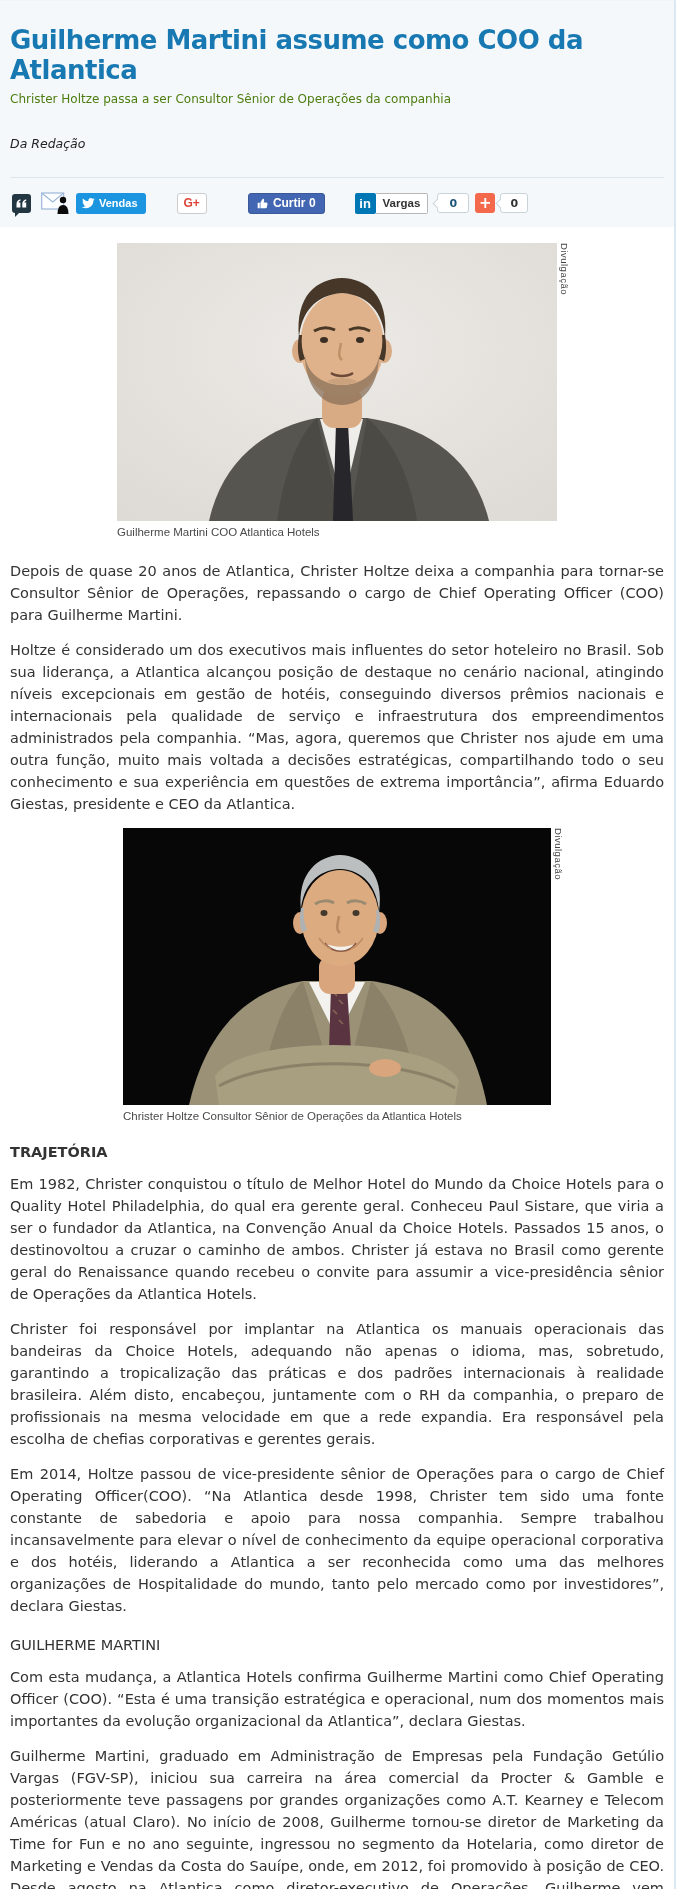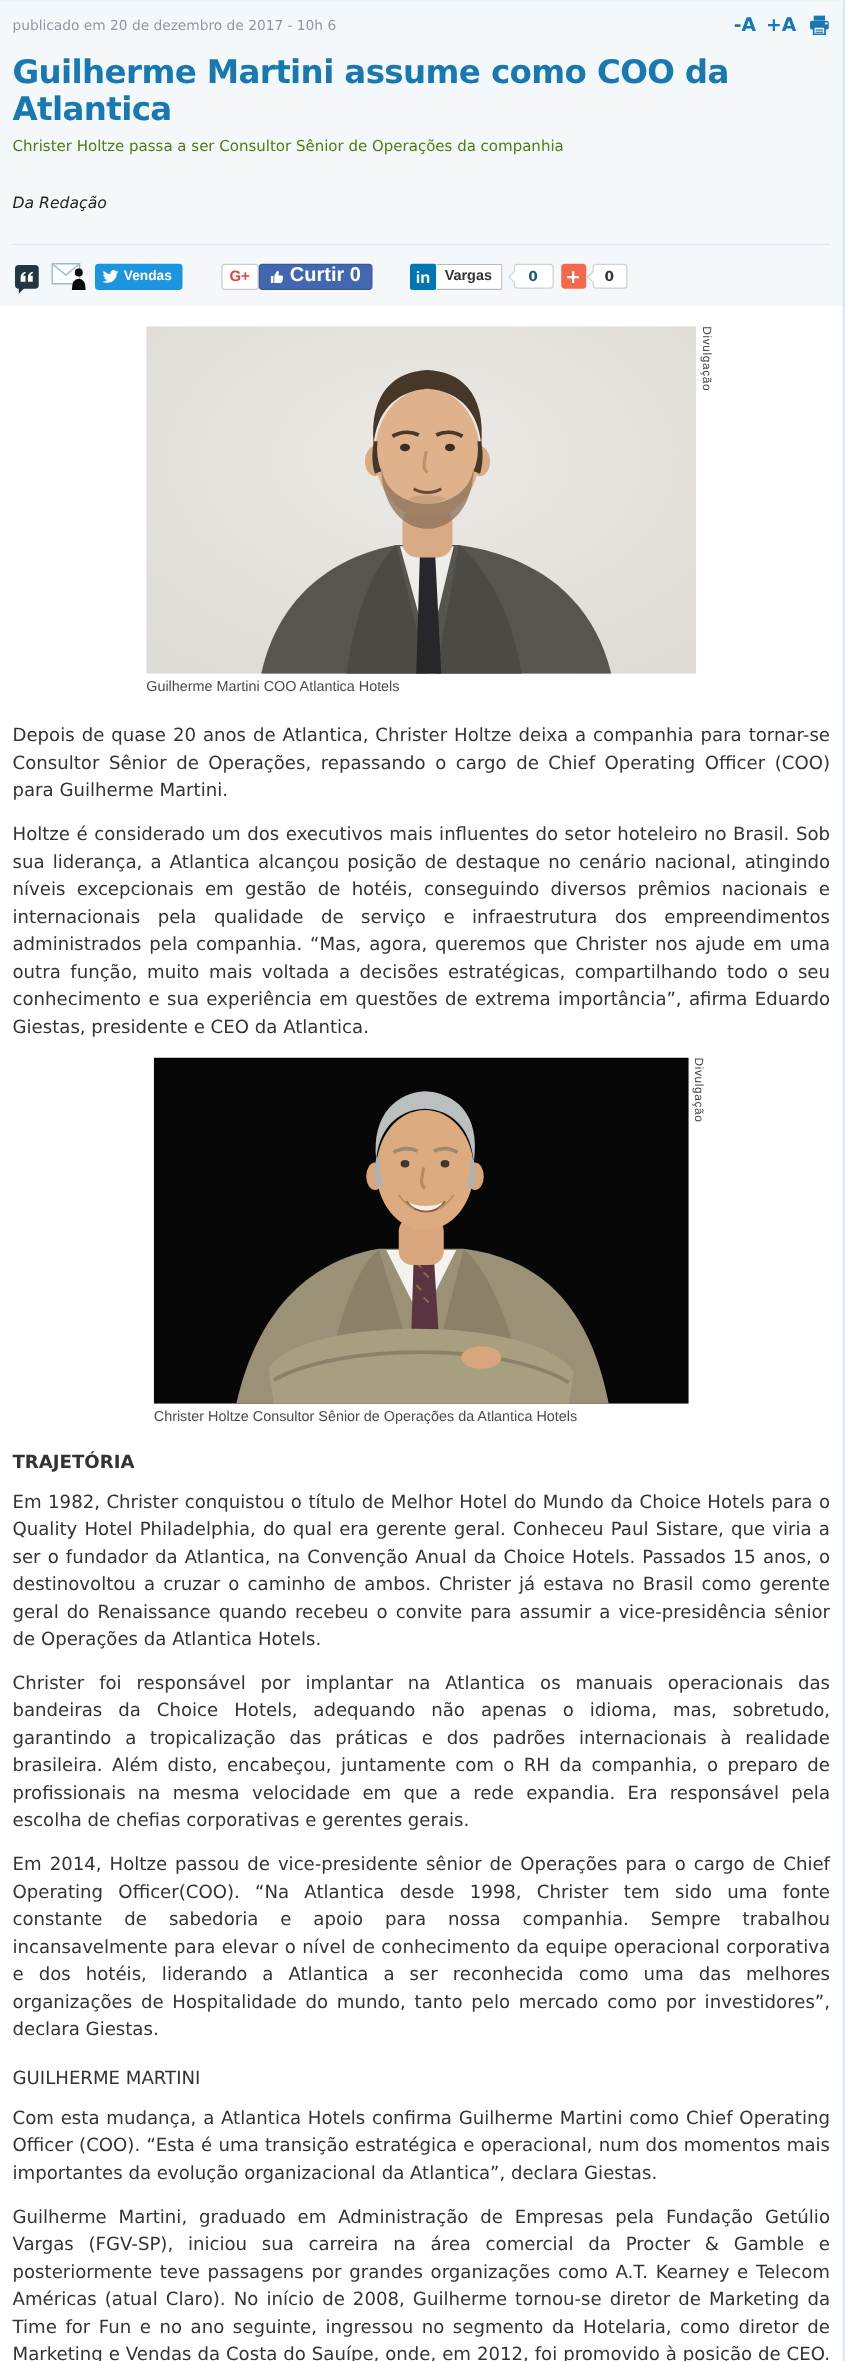--- a/index.html
+++ b/index.html
@@ -25,22 +25,22 @@
   .quote-btn { position:relative; width:19px; height:19px; background:#223742; border-radius:3px;
     display:flex; align-items:center; justify-content:center; margin-left:2px; cursor:pointer; }
   .quote-btn::after { content:""; position:absolute; left:3px; bottom:-4px; border-left:5px solid #223742;
     border-bottom:5px solid transparent; }
   .mail-btn { position:relative; margin-left:10px; cursor:pointer; width:28px; height:22px; }
   .tweet-btn { margin-left:7px; background:#1b95e0; color:#fff; border:none; border-radius:3px;
     height:21px; padding:0 8px 0 6px; display:flex; align-items:center; gap:4px;
     font-size:11px; font-weight:bold; font-family:"Liberation Sans", sans-serif; cursor:pointer; }
   .gplus-btn { margin-left:31px; background:#fff; border:1px solid #ccc; border-radius:3px; height:21px;
     padding:0 6px; color:#db4437; font-weight:bold; font-size:12px; display:flex; align-items:center; cursor:pointer; }
-  .curtir-btn { background:#4266b2; border:1px solid #3b5998; border-radius:3px; height:21px;
-    padding:0 8px; color:#fff; font-size:16px; font-weight:bold; font-family:"Liberation Sans", sans-serif;
+  .curtir-btn { margin-left:41px; background:#4266b2; border:1px solid #3b5998; border-radius:3px; height:21px;
+    padding:0 8px; color:#fff; font-size:12px; font-weight:bold; font-family:"Liberation Sans", sans-serif;
     display:flex; align-items:center; gap:5px; cursor:pointer; }
   .li-group { margin-left:30px; display:flex; align-items:flex-end; cursor:pointer; }
   .li-icon { width:21px; height:21px; background:#0077b5; border-radius:2px; color:#fff; font-weight:bold;
     font-size:13px; display:flex; align-items:center; justify-content:center; font-family:"Liberation Sans", sans-serif; }
   .li-share { height:21px; background:#fff; border:1px solid #b7b7b7; border-left:none; border-radius:0 2px 2px 0;
     padding:0 7px; font-size:11.5px; font-weight:bold; color:#333; display:flex; align-items:center;
     font-family:"Liberation Sans", sans-serif; }
   .count-bubble { position:relative; margin-left:9px; min-width:32px; height:20px; background:#fff;
     border:1px solid #c9d3da; border-radius:3px; display:flex; align-items:center; justify-content:center;
     font-size:11px; font-weight:bold; color:#20557a; }
@@ -59,37 +59,20 @@
   .article p { font-size:14.5px; line-height:22px; text-align:justify; margin-bottom:13px; color:#333; }
   .sec-heading { font-size:14.5px; margin:20px 0 13px 0; color:#333; font-weight:bold; }
   .sec-heading.plain { font-weight:normal; }
 </style>
 </head>
 <body>
 
 <div class="page">
 
   <div class="header-zone">
-    <div class="meta-row">
-      <span class="published">publicado em 20 de dezembro de 2017 - 10h 6</span>
-      <span class="font-controls">
-        <a class="font-btn">-A</a>
-        <a class="font-btn">+A</a>
-        <span class="print-btn">
-          <svg width="17" height="16" viewBox="0 0 17 16">
-            <rect x="4" y="0.5" width="9" height="4" fill="#1879b2"></rect>
-            <rect x="1" y="4.5" width="15" height="7" rx="1.5" fill="#1879b2"></rect>
-            <rect x="13" y="6" width="2" height="1.5" fill="#fff"></rect>
-            <rect x="4" y="9.5" width="9" height="6" fill="#fff" stroke="#1879b2" stroke-width="1.4"></rect>
-            <rect x="5.5" y="11.5" width="6" height="1" fill="#1879b2"></rect>
-            <rect x="5.5" y="13.3" width="6" height="1" fill="#1879b2"></rect>
-          </svg>
-        </span>
-      </span>
-    </div>
     <h1 class="title">Guilherme Martini assume como COO da Atlantica</h1>
     <div class="subtitle">Christer Holtze passa a ser Consultor Sênior de Operações da companhia</div>
     <div class="byline">Da Redação</div>
     <hr class="divider">
 
     <div class="share-row">
       <span class="quote-btn">
         <svg width="11" height="9" viewBox="0 0 11 9">
           <path d="M0.5,5.2 Q0.5,1.2 4.3,0.3 L4.6,1.4 Q2.6,2.2 2.5,3.6 L4.4,3.6 L4.4,8.4 L0.5,8.4 Z" fill="#fff"></path>
           <path d="M6.3,5.2 Q6.3,1.2 10.1,0.3 L10.4,1.4 Q8.4,2.2 8.3,3.6 L10.2,3.6 L10.2,8.4 L6.3,8.4 Z" fill="#fff"></path>

